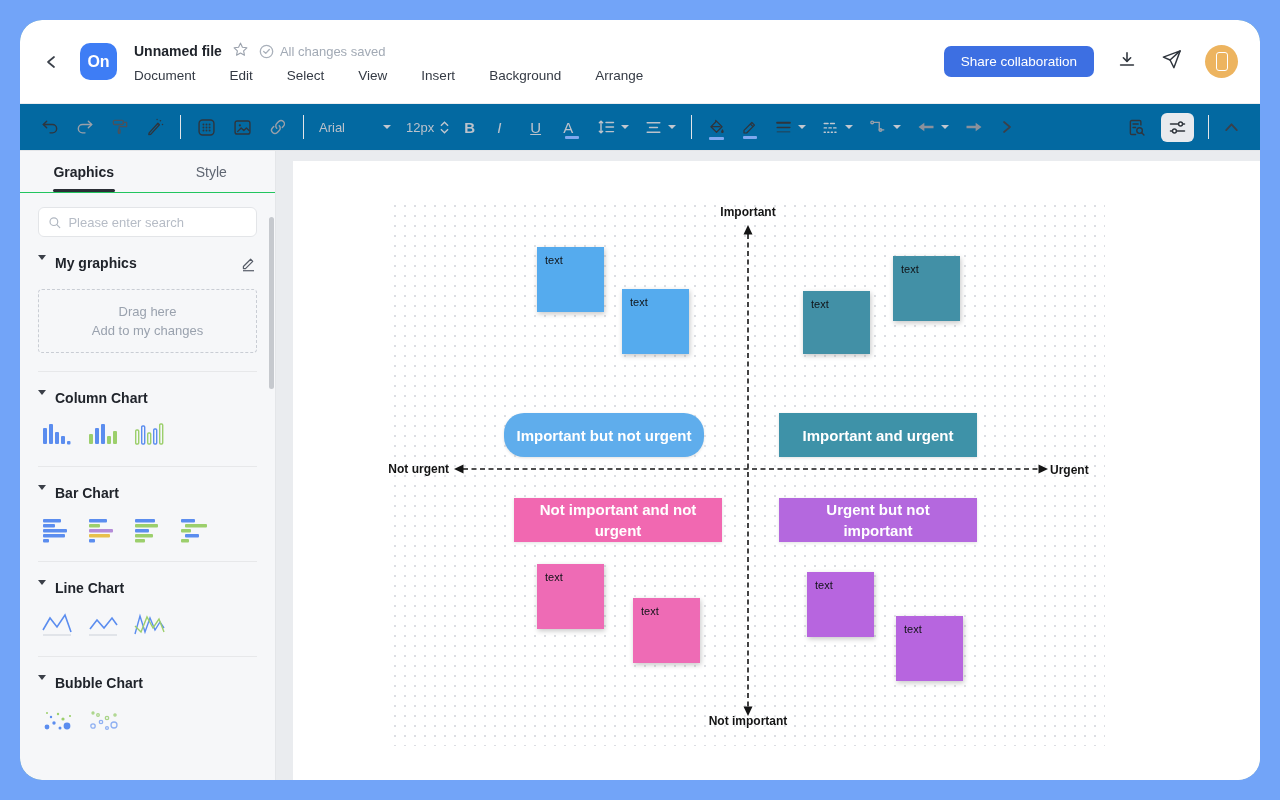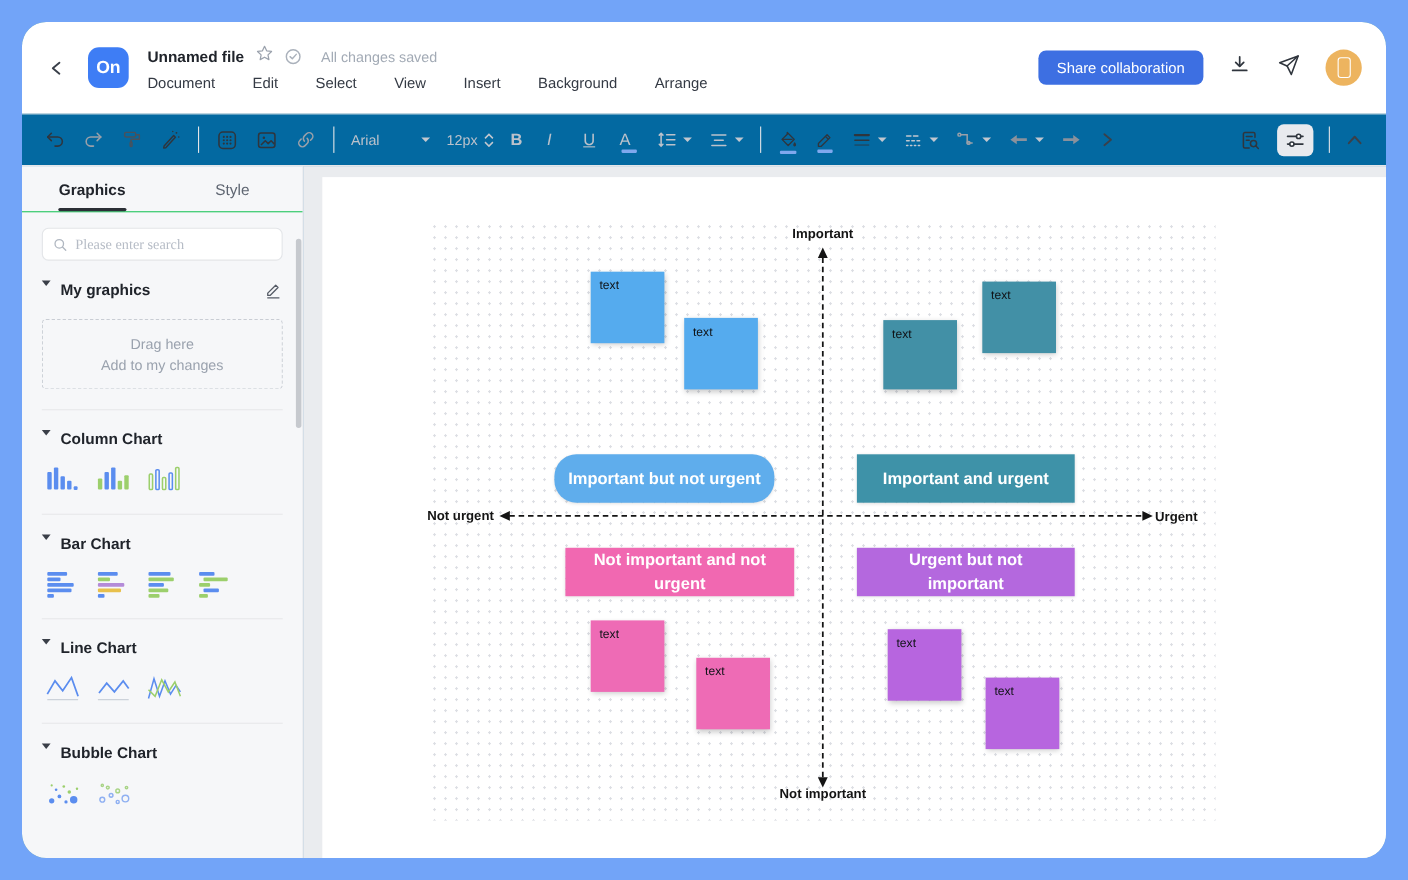--- a/index.html
+++ b/index.html
@@ -10,21 +10,21 @@
             background:#0369a1; border-radius:22px; overflow:hidden; display:flex; flex-direction:column; }
 
   
   .header { height:83px; background:#fff; display:flex; align-items:center; padding:0 22px 0 18px; flex:0 0 auto; }
   .back-btn { width:28px; height:28px; display:flex; align-items:center; justify-content:center; cursor:pointer; margin-right:14px; }
   .logo { width:37px; height:37px; border-radius:10px; display:flex; align-items:center; justify-content:center;
           color:#fff; font-weight:bold; font-size:16px; margin-right:17px; }
   .titleblock { display:flex; flex-direction:column; gap:6px; }
   .title-row { display:flex; align-items:center; gap:10px; }
   .file-title { font-size:14px; font-weight:bold; color:#20242b; }
-  .saved { display:flex; align-items:center; gap:18px; color:#a2aab5; font-size:13px; }
+  .saved { display:flex; align-items:center; gap:6px; color:#a2aab5; font-size:13px; }
   .menu-row { display:flex; gap:34px; font-size:13.5px; color:#343a44; }
   .menu-row span { cursor:pointer; }
   .header-right { margin-left:auto; display:flex; align-items:center; gap:22px; }
   .share-btn { color:#fff; font-size:13.5px; border:none; border-radius:7px; padding:8px 17px; cursor:pointer; }
   .avatar { width:33px; height:33px; border-radius:50%; display:flex; align-items:center; justify-content:center; }
   .avatar-glyph { width:12px; height:19px; border:1.6px solid #fff; border-radius:3px; }
 
   
   .toolbar { height:48px; border-top:1px solid #eceef0; border-bottom:1px solid #e4e6e9;
              display:flex; align-items:center; padding:0 20px; gap:15px; flex:0 0 auto; }
@@ -44,21 +44,21 @@
   .workspace { flex:1; display:flex; min-height:0; }
 
   
   .sidebar { width:256px; background:#f6f7f9; border-right:1px solid #e4e6e9; position:relative; flex:0 0 auto; }
   .tabs { height:42px; display:flex; border-bottom:1px solid #22c55e; }
   .tab { flex:1; display:flex; align-items:center; justify-content:center; font-size:14px; color:#5f6672; cursor:pointer; position:relative; }
   .tab.active { color:#20242b; font-weight:bold; }
   .tab.active::after { content:""; position:absolute; bottom:0; left:50%; transform:translateX(-50%); width:62px; height:3px; background:#2b2f36; border-radius:2px; }
   .side-pad { padding:14px 18px 0 18px; }
   .search-box { height:30px; background:#fff; border:1px solid #e3e5e8; border-radius:6px; display:flex; align-items:center; padding:0 9px; gap:7px; }
-  .search-box input { border:none; outline:none; background:transparent; font-size:13px; color:#333; width:100%; font-family:Liberation Serif, serif; }
+  .search-box input { border:none; outline:none; background:transparent; font-size:13px; color:#333; width:100%; font-family:Liberation Sans, sans-serif; }
   .search-box input::placeholder { color:#b6bcc6; }
   .sec-header { display:flex; gap:9px; margin-top:18px; }
   .tri { width:0; height:0; border-left:4.5px solid transparent; border-right:4.5px solid transparent; border-top:5.5px solid #3a3f48; cursor:pointer; }
   .sec-title { font-size:14px; font-weight:bold; color:#20242b; }
   .edit-pencil { margin-left:auto; cursor:pointer; }
   .dropzone { margin-top:13px; border:1.5px dashed #c9cdd4; border-radius:4px; height:64px;
               display:flex; flex-direction:column; align-items:center; justify-content:center;
               font-size:13px; color:#9aa2ae; line-height:1.5; }
   .divider { height:1px; background:#e7e8ea; margin-top:18px; }
   .thumbs { display:flex; gap:10px; margin-top:14px; padding-left:3px; }

